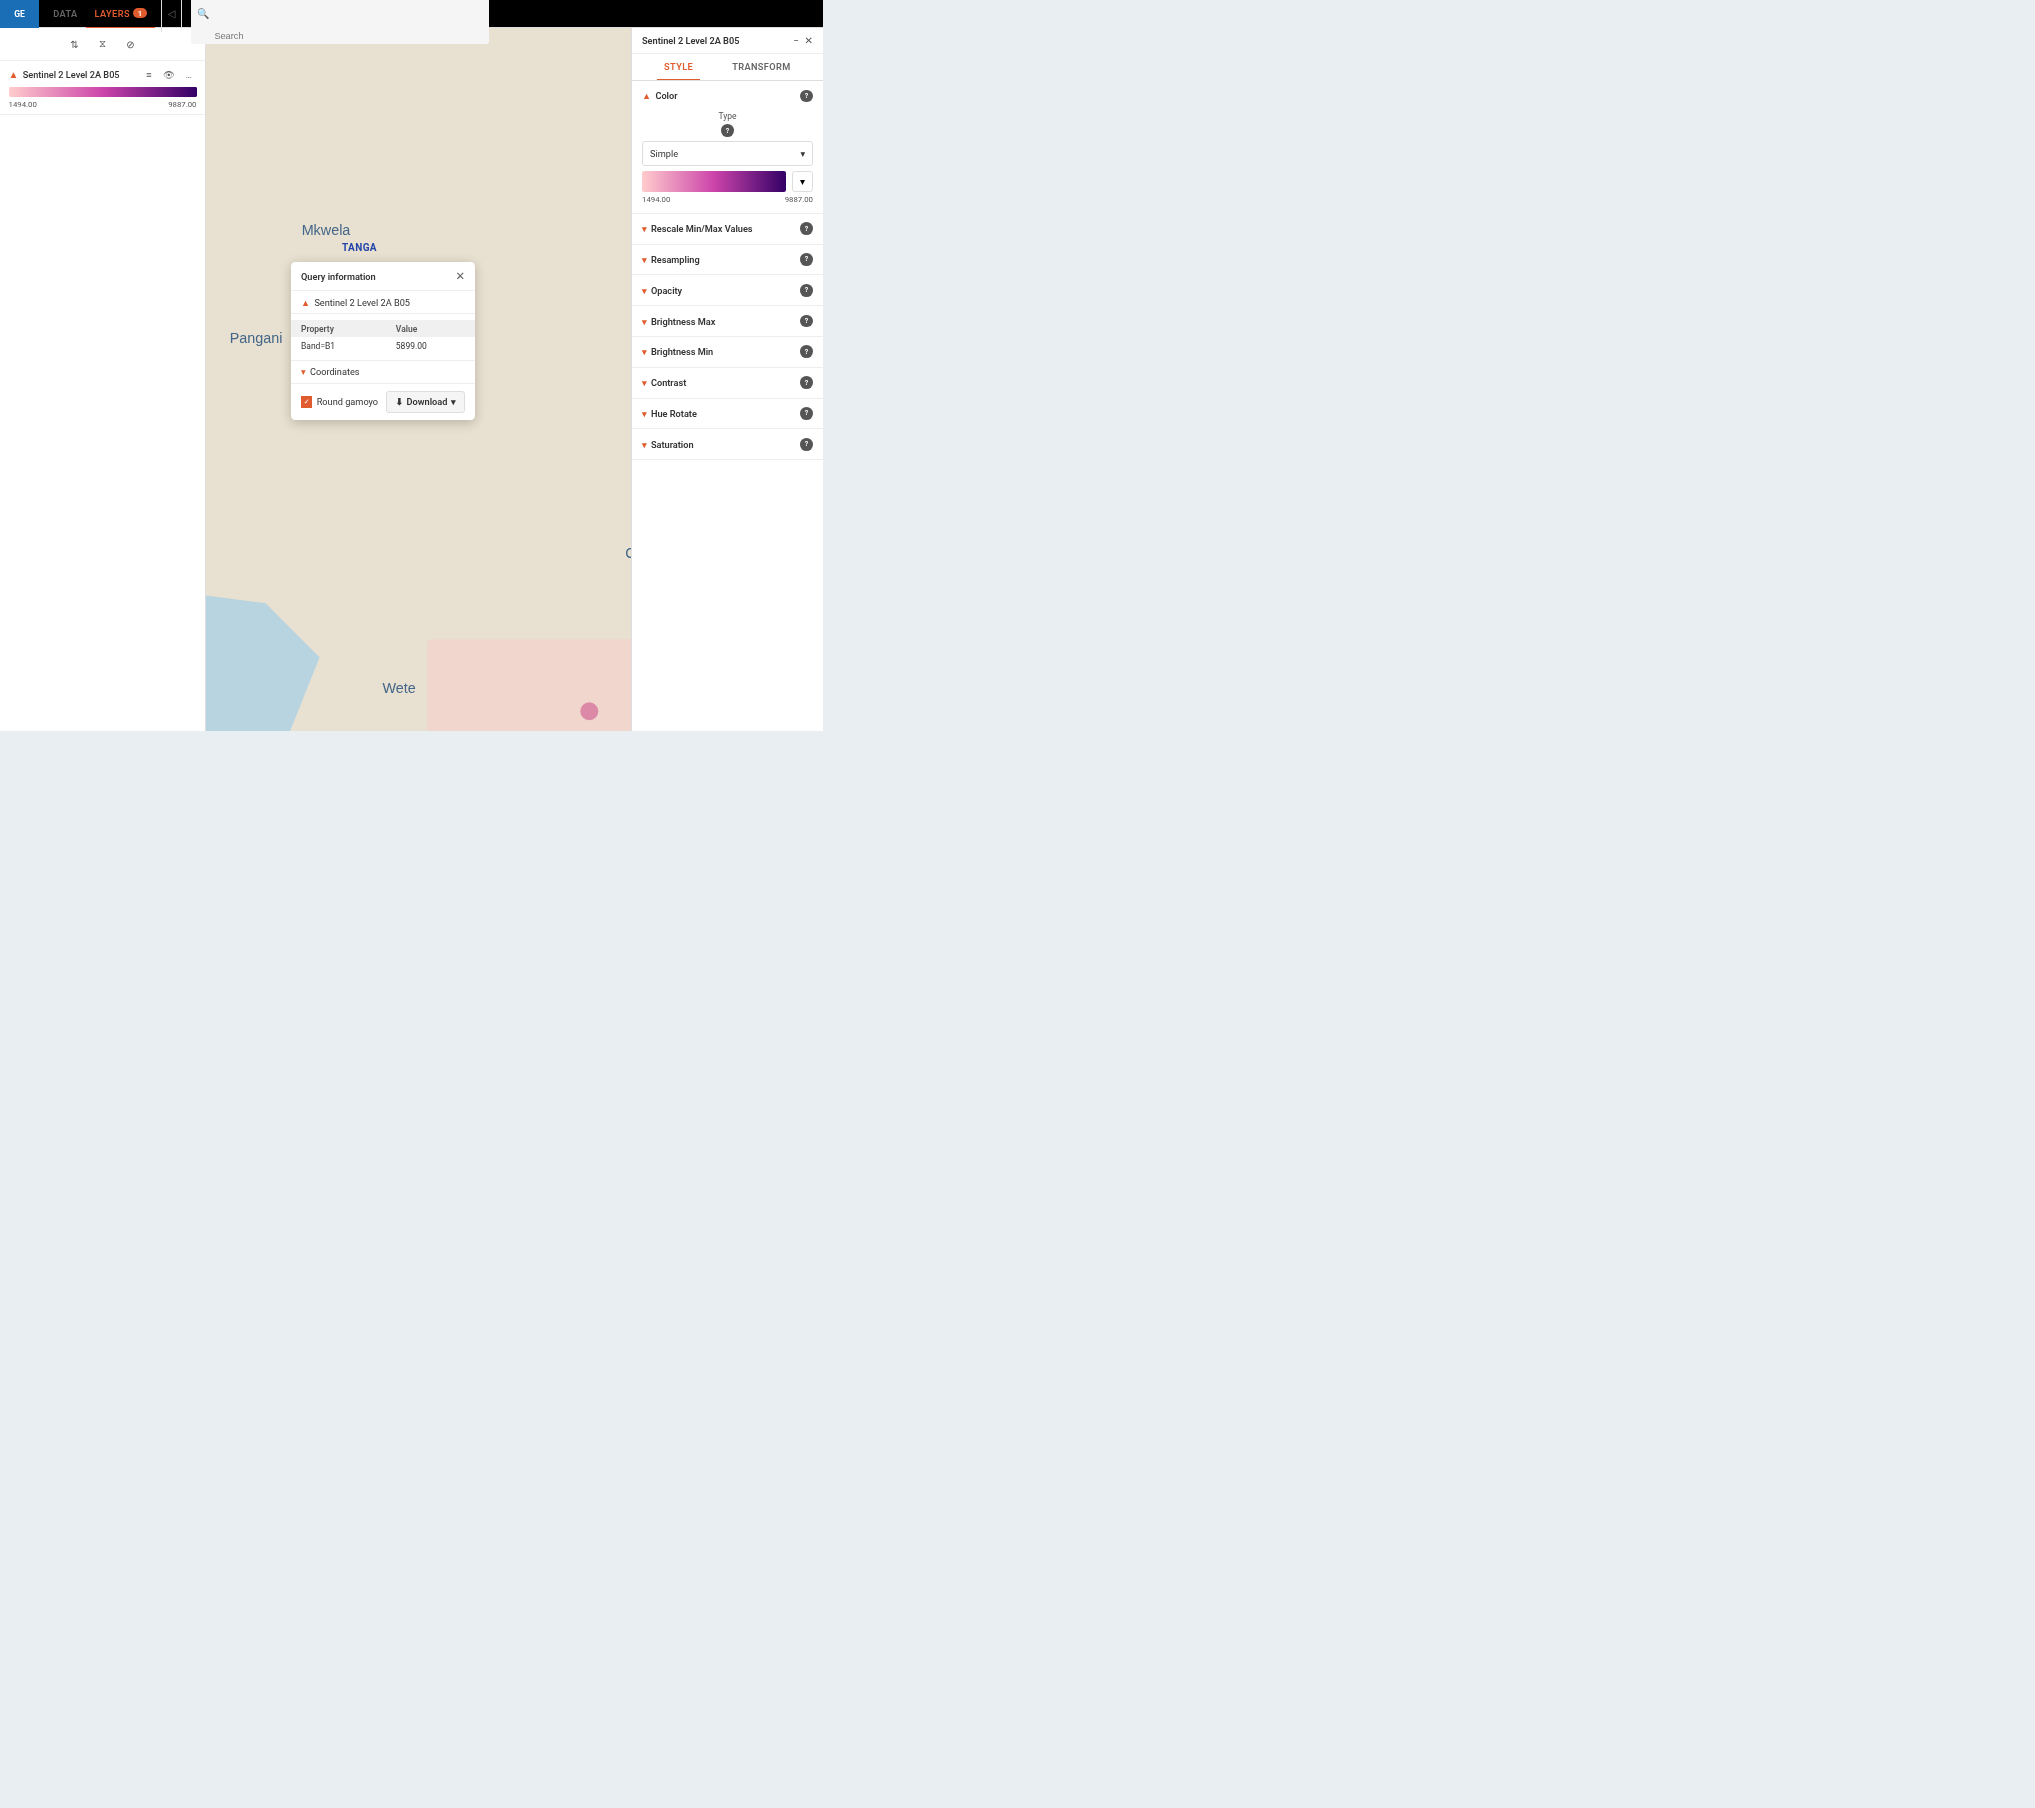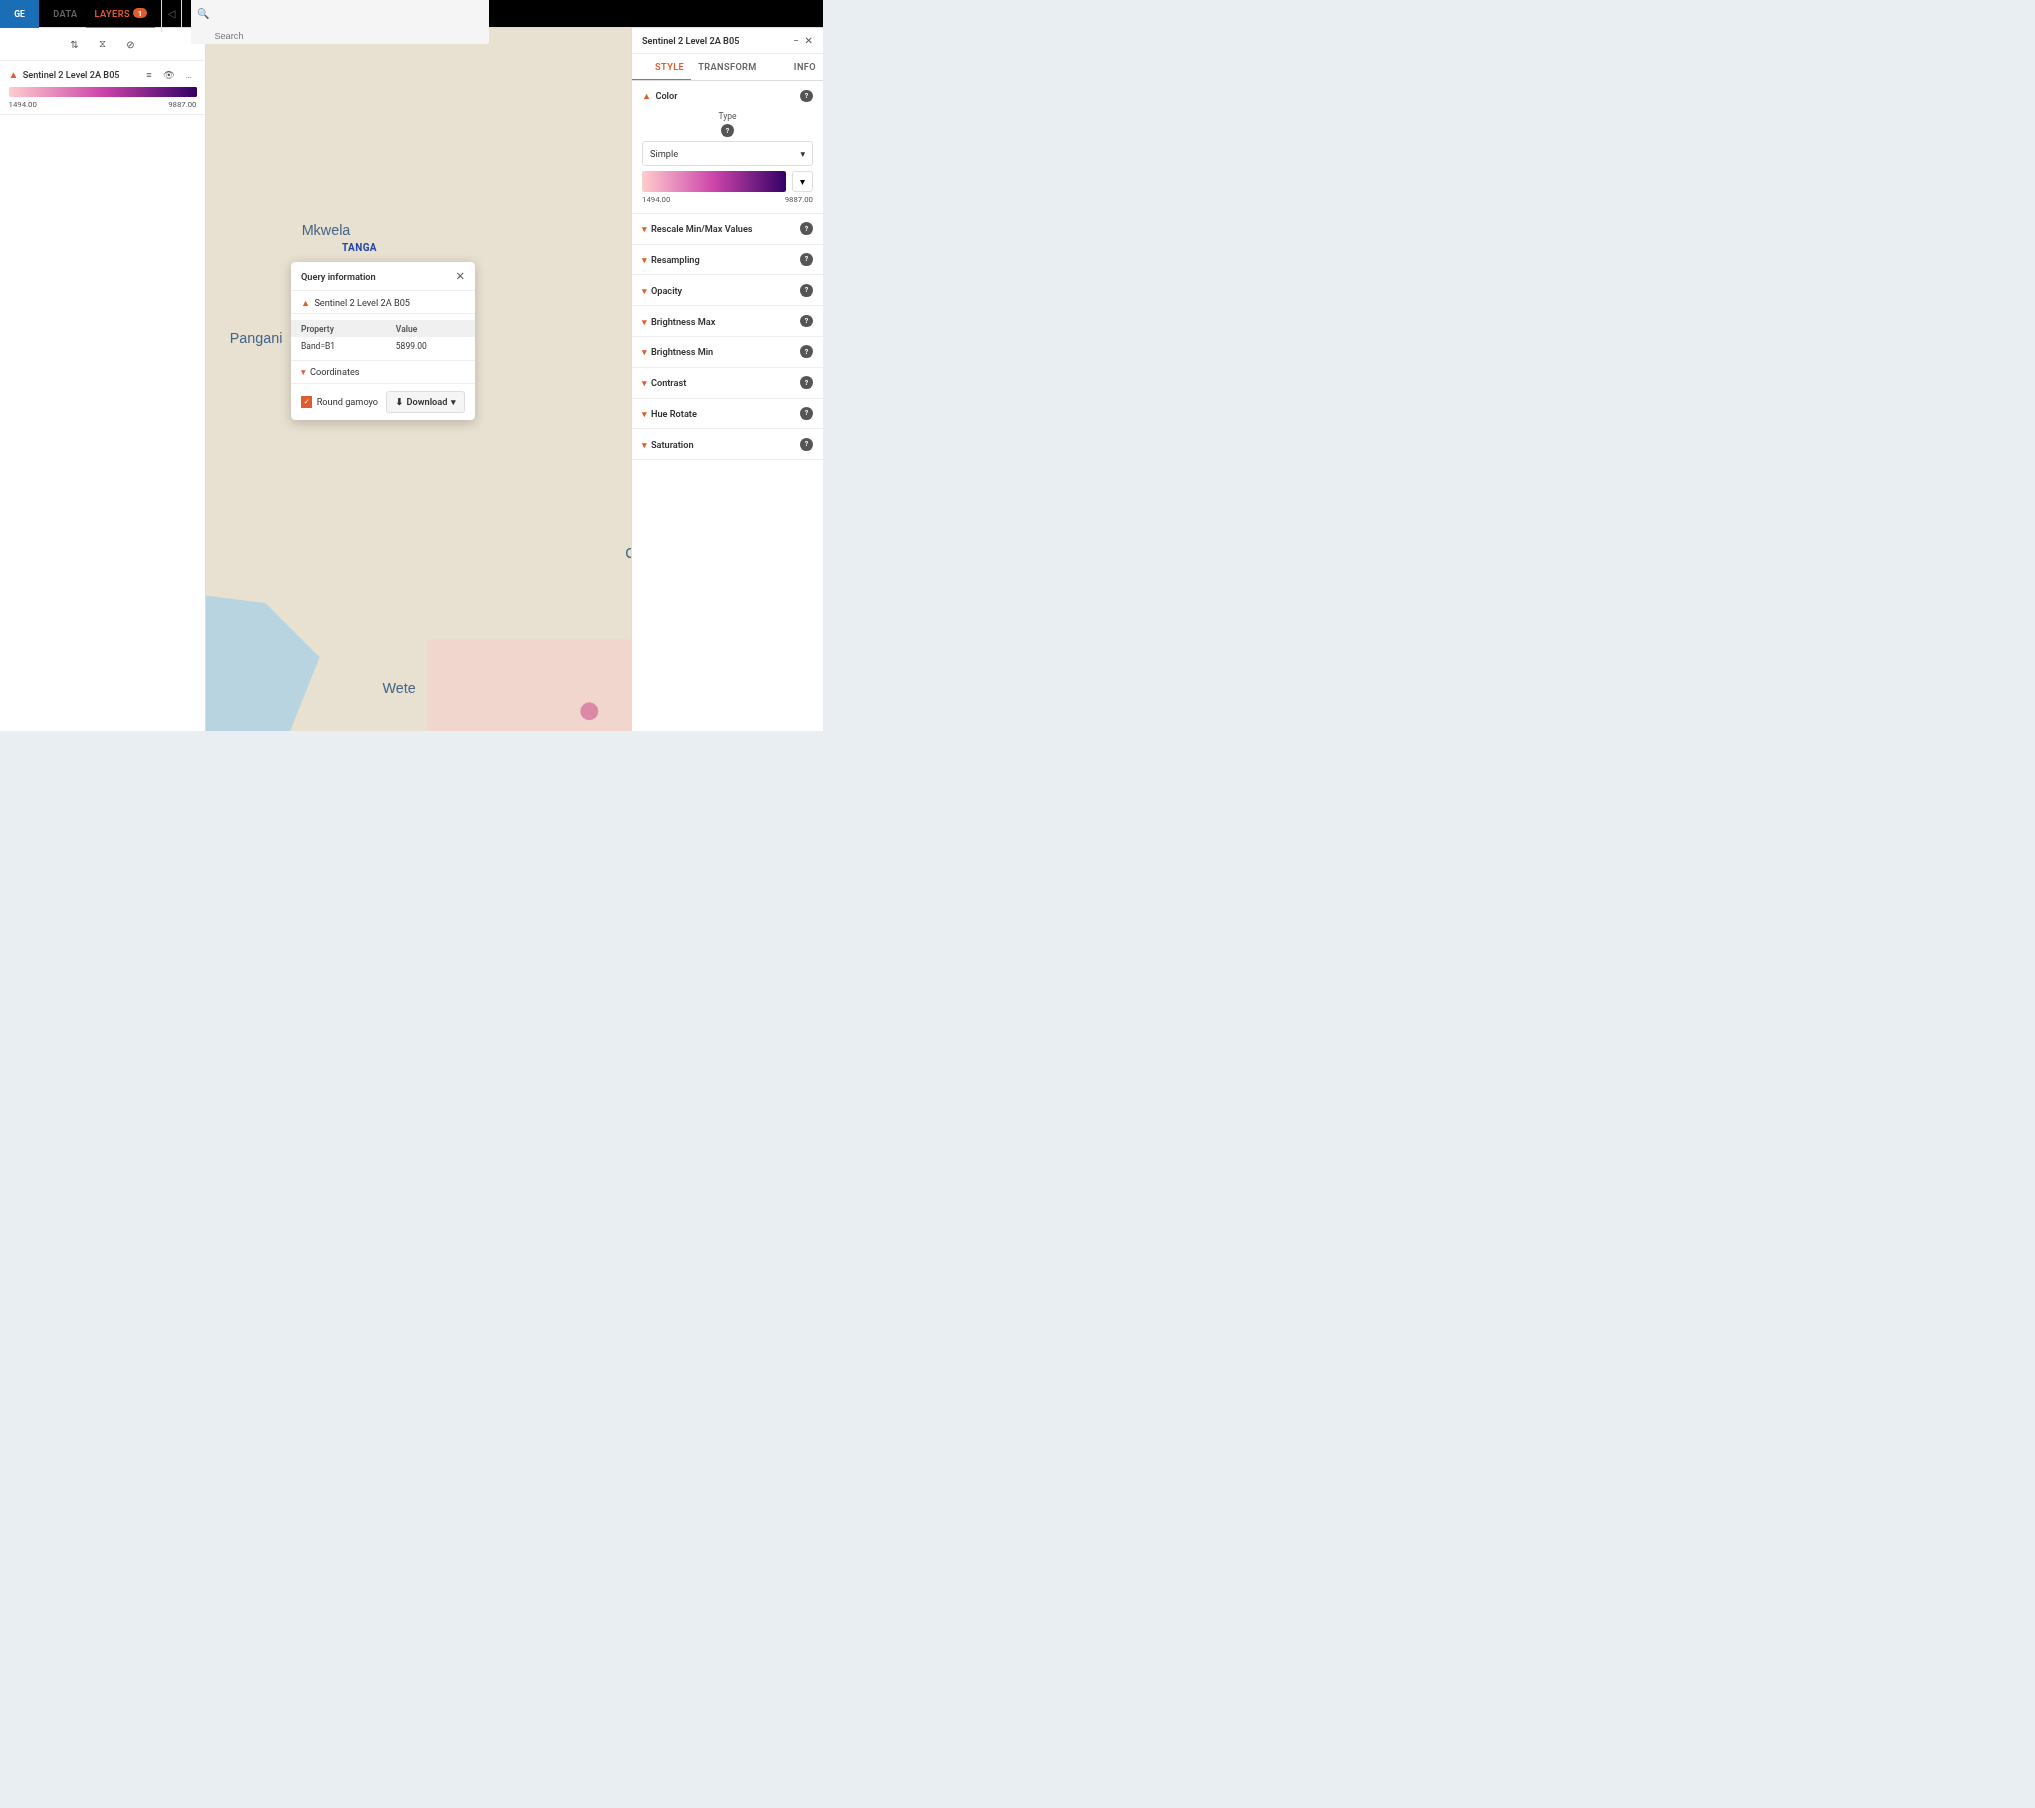--- a/index.html
+++ b/index.html
@@ -54,21 +54,21 @@
     .checkbox-red { width: 11.4px; height: 11.4px; border: 1.4px solid #e05c2e; background: #e05c2e; display: flex; align-items: center; justify-content: center; color: white; font-size: 7px; cursor: pointer; }
     .download-btn { display: flex; align-items: center; gap: 3.5px; padding: 4.3px 8.5px; background: #f5f5f5; border: 0.7px solid #ddd; border-radius: 2.8px; cursor: pointer; font-size: 9.2px; font-weight: 600; color: #333; }
 
     
     .right-panel { width: 192px; background: #fff; border-left: 0.7px solid #ddd; display: flex; flex-direction: column; z-index: 5; flex-shrink: 0; overflow-y: auto; }
     .panel-header { display: flex; align-items: center; justify-content: space-between; padding: 7px 10px; border-bottom: 0.7px solid #eee; }
     .panel-title { font-size: 9.2px; font-weight: 600; color: #333; }
     .panel-header-icons { display: flex; gap: 5.7px; }
     .panel-header-icon { cursor: pointer; color: #555; }
     .panel-tabs { display: flex; border-bottom: 0.7px solid #ddd; }
-    .panel-tab { flex: 1; text-align: right; padding: 7px; font-size: 9.2px; font-weight: 600; cursor: pointer; color: #666; text-transform: uppercase; letter-spacing: 0.4px; }
+    .panel-tab { flex: 1; text-align: left; padding: 7px; font-size: 9.2px; font-weight: 600; cursor: pointer; color: #666; text-transform: uppercase; letter-spacing: 0.4px; margin-left: 25px; }
     .panel-tab.active { color: #e05c2e; border-bottom: 1.4px solid #e05c2e; }
     .panel-section { border-bottom: 0.7px solid #eee; }
     .section-header { display: flex; align-items: center; justify-content: space-between; padding: 8.5px 10px; cursor: pointer; }
     .section-title { display: flex; align-items: center; gap: 4.3px; font-size: 9.2px; font-weight: 600; color: #333; }
     .help-icon { width: 12.8px; height: 12.8px; border-radius: 50%; background: #555; color: white; display: flex; align-items: center; justify-content: center; font-size: 7px; font-weight: bold; cursor: pointer; }
     .section-content { padding: 0 10px 8.5px; }
 
     
     .type-label { font-size: 8.5px; color: #555; margin-bottom: 4.3px; display: flex; align-items: center; gap: 3.5px; flex-direction: column; }
     .type-select { display: flex; align-items: center; justify-content: space-between; border: 0.7px solid #ddd; border-radius: 2.8px; padding: 5.7px 7px; cursor: pointer; font-size: 9.2px; color: #333; }

